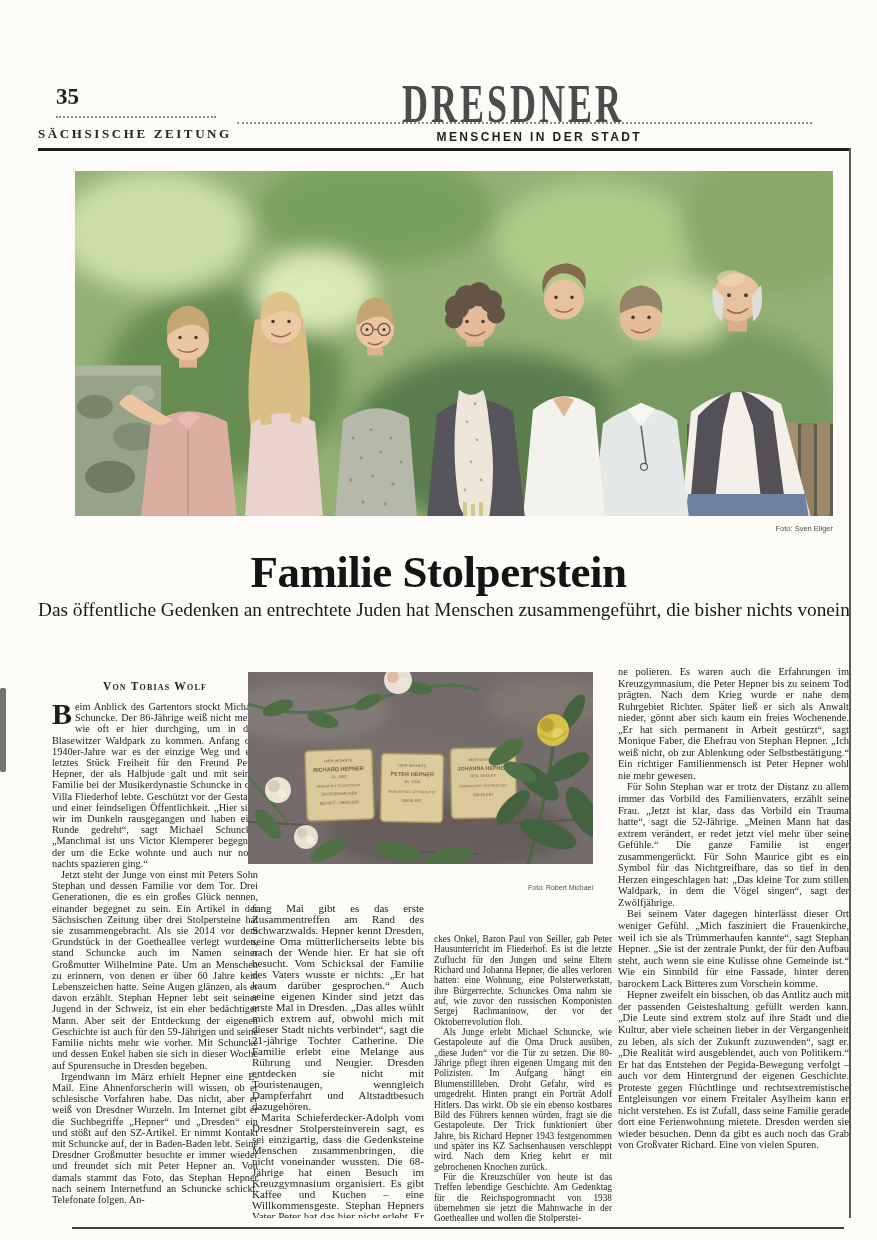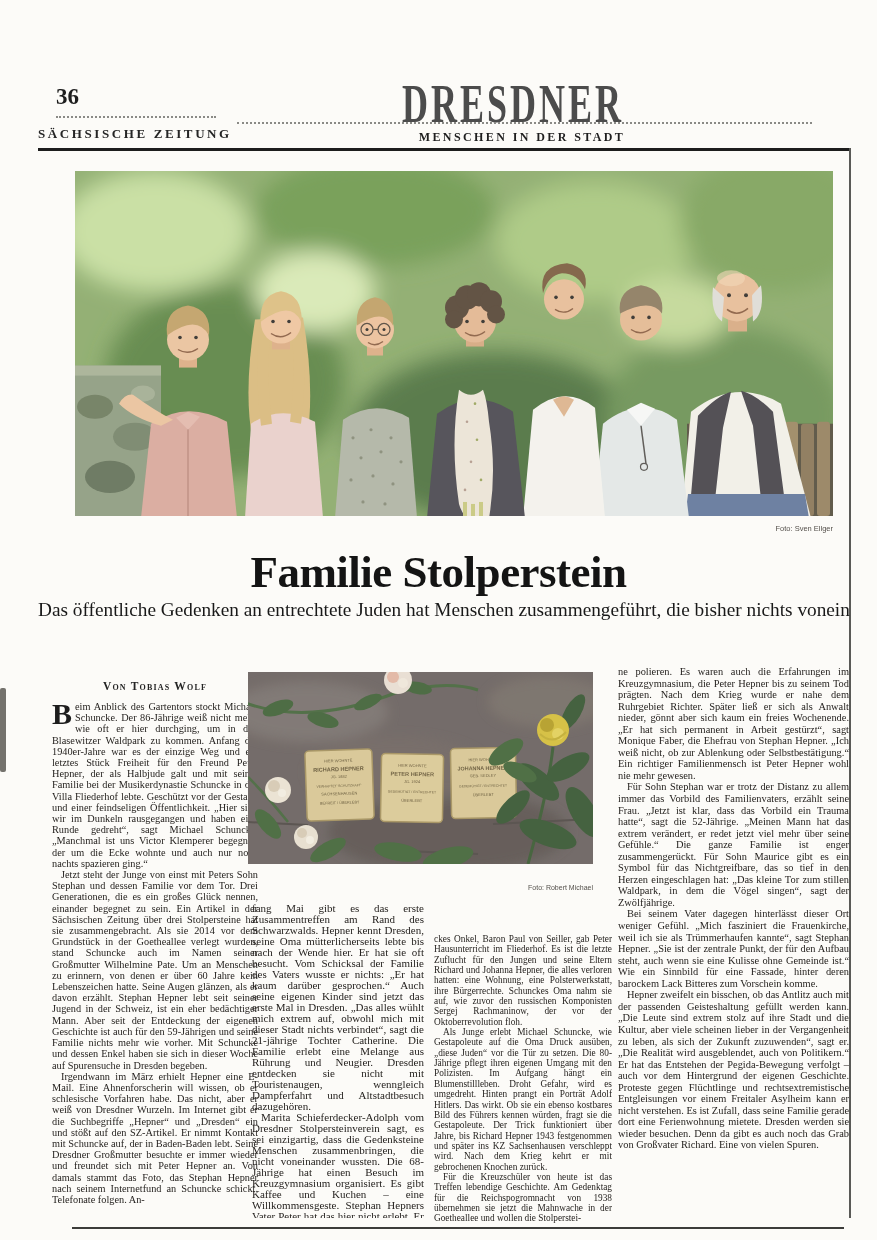--- a/index.html
+++ b/index.html
@@ -7,21 +7,21 @@
         font-family:"Liberation Serif","DejaVu Serif",serif;color:#262320;}
   .abs{position:absolute;}
 
   
   .pagenum{left:56px;top:84px;font-size:23px;font-weight:bold;color:#1e1e1e;}
   .dot-small{left:56px;top:116px;width:160px;border-bottom:2px dotted #8a8a86;height:0;}
   .paper-name{left:38px;top:126px;font-size:13px;font-weight:600;letter-spacing:2.6px;color:#252525;}
   .nameplate{left:402px;top:72px;font-size:36px;font-weight:bold;letter-spacing:3px;color:#4c4c4c;
              transform:scaleY(1.5);transform-origin:top left;white-space:nowrap;}
   .dot-long{left:237px;top:122px;width:575px;border-bottom:2px dotted #8a8a86;height:0;}
-  .section-sub{left:402px;top:130px;width:240px;text-align:center;font-family:Liberation Serif, serif;
+  .section-sub{left:402px;top:130px;width:240px;text-align:right;font-family:Liberation Sans, sans-serif;
                font-size:12px;font-weight:bold;letter-spacing:2.4px;color:#1f1f1f;white-space:nowrap;}
   .dateblock{left:620px;top:103px;width:226px;text-align:right;font-size:12.5px;font-weight:bold;
              letter-spacing:1.4px;line-height:16px;color:#222;}
   .hdr-rule{left:38px;top:148px;width:811px;height:3px;background:#1d1d1d;}
   .v-rule{left:849px;top:148px;width:2px;height:1070px;background:#5a5a57;}
   .bottom-rule{left:72px;top:1227px;width:772px;height:2px;background:#3c3c3a;}
   .edge-smudge{left:0;top:688px;width:6px;height:84px;background:#47443f;opacity:.75;border-radius:2px;}
 
   
   .lead-photo{left:75px;top:171px;width:758px;height:345px;background:#87a566;}
@@ -59,21 +59,21 @@
   .inline-caption{left:248px;top:869px;width:345px;font-family:"Liberation Sans",sans-serif;
                   font-weight:bold;font-size:9px;line-height:13.5px;color:#161616;}
   .inline-credit{left:480px;top:884px;width:113px;text-align:right;
                  font-family:"Liberation Sans",sans-serif;font-size:7px;color:#55514c;}
 </style>
 </head>
 <body>
 
 <div id="page">
 
-  <div class="abs pagenum">36</div>
+  <div class="abs pagenum">35</div>
   <div class="abs dot-small"></div>
   <div class="abs paper-name">SÄCHSISCHE ZEITUNG</div>
   <div class="abs nameplate">DRESDNER</div>
   <div class="abs dot-long"></div>
   <div class="abs section-sub">MENSCHEN IN DER STADT</div>
   <div class="abs hdr-rule"></div>
   <div class="abs v-rule"></div>
   <div class="abs edge-smudge"></div>
 
   <div class="abs lead-photo">

